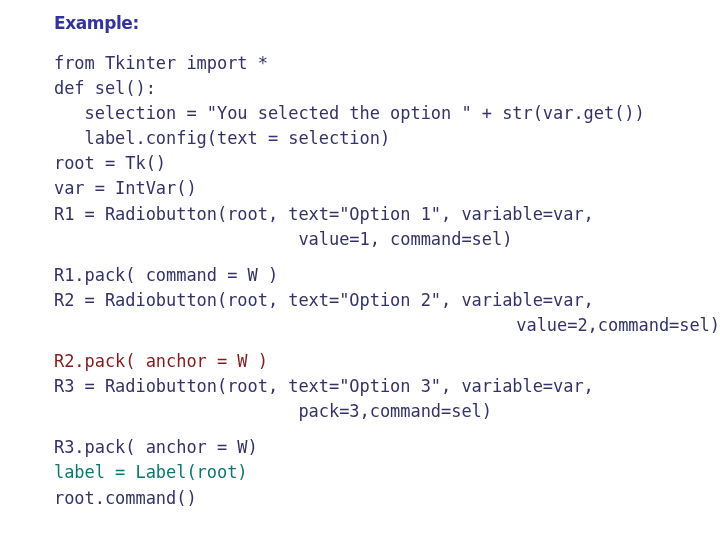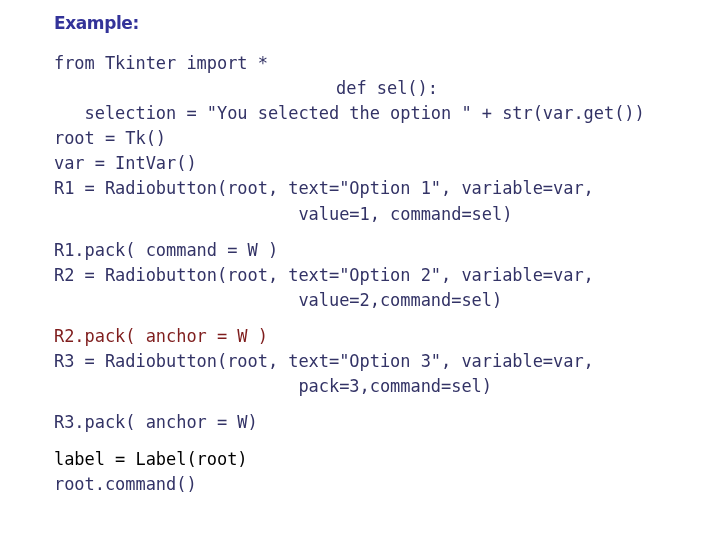--- a/index.html
+++ b/index.html
@@ -56,33 +56,34 @@
 </style>
 </head>
 <body style="background: rgb(255, 255, 255);">
 
 <div class="slide" style="background: rgb(255, 255, 255);">
 
   <div class="slide-title" style="color: rgb(51, 51, 153);">Example:</div>
 
   <div class="code-block">
       <div class="code-line" style="color: rgb(51, 51, 102);">from Tkinter import *</div>
-      <div class="code-line" style="color: rgb(51, 51, 102); text-align: center;">def sel():</div>
+      <div class="code-line" style="color: rgb(51, 51, 102);">def sel():</div>
       <div class="code-line" style="color: rgb(51, 51, 102);">   selection = "You selected the option " + str(var.get())</div>
+      <div class="code-line" style="color: rgb(51, 51, 102);">   label.config(text = selection)</div>
       <div class="code-line" style="color: rgb(51, 51, 102);">root = Tk()</div>
       <div class="code-line" style="color: rgb(51, 51, 102);">var = IntVar()</div>
       <div class="code-line" style="color: rgb(51, 51, 102);">R1 = Radiobutton(root, text="Option 1", variable=var,</div>
       <div class="code-line" style="color: rgb(51, 51, 102);">                        value=1, command=sel)</div>
       <div class="code-line blank" style="color: rgb(51, 51, 102);"></div>
       <div class="code-line" style="color: rgb(51, 51, 102);">R1.pack( command = W )</div>
       <div class="code-line" style="color: rgb(51, 51, 102);">R2 = Radiobutton(root, text="Option 2", variable=var,</div>
-      <div class="code-line" style="color: rgb(51, 51, 102);">                        value=2,command=sel)</div>
+      <div class="code-line" style="color: rgb(51, 51, 102); text-align: right;">                        value=2,command=sel)</div>
       <div class="code-line blank" style="color: rgb(51, 51, 102);"></div>
       <div class="code-line" style="color: #7f1d1d;">R2.pack( anchor = W )</div>
       <div class="code-line" style="color: rgb(51, 51, 102);">R3 = Radiobutton(root, text="Option 3", variable=var,</div>
       <div class="code-line" style="color: rgb(51, 51, 102);">                        pack=3,command=sel)</div>
       <div class="code-line blank" style="color: rgb(51, 51, 102);"></div>
       <div class="code-line" style="color: rgb(51, 51, 102);">R3.pack( anchor = W)</div>
-      <div class="code-line" style="color: #000000; margin-top: 12px;">label = Label(root)</div>
+      <div class="code-line" style="color: #0f766e;">label = Label(root)</div>
       <div class="code-line" style="color: rgb(51, 51, 102);">root.command()</div>
     </div>
 
 </div>
 
 </body></html>

